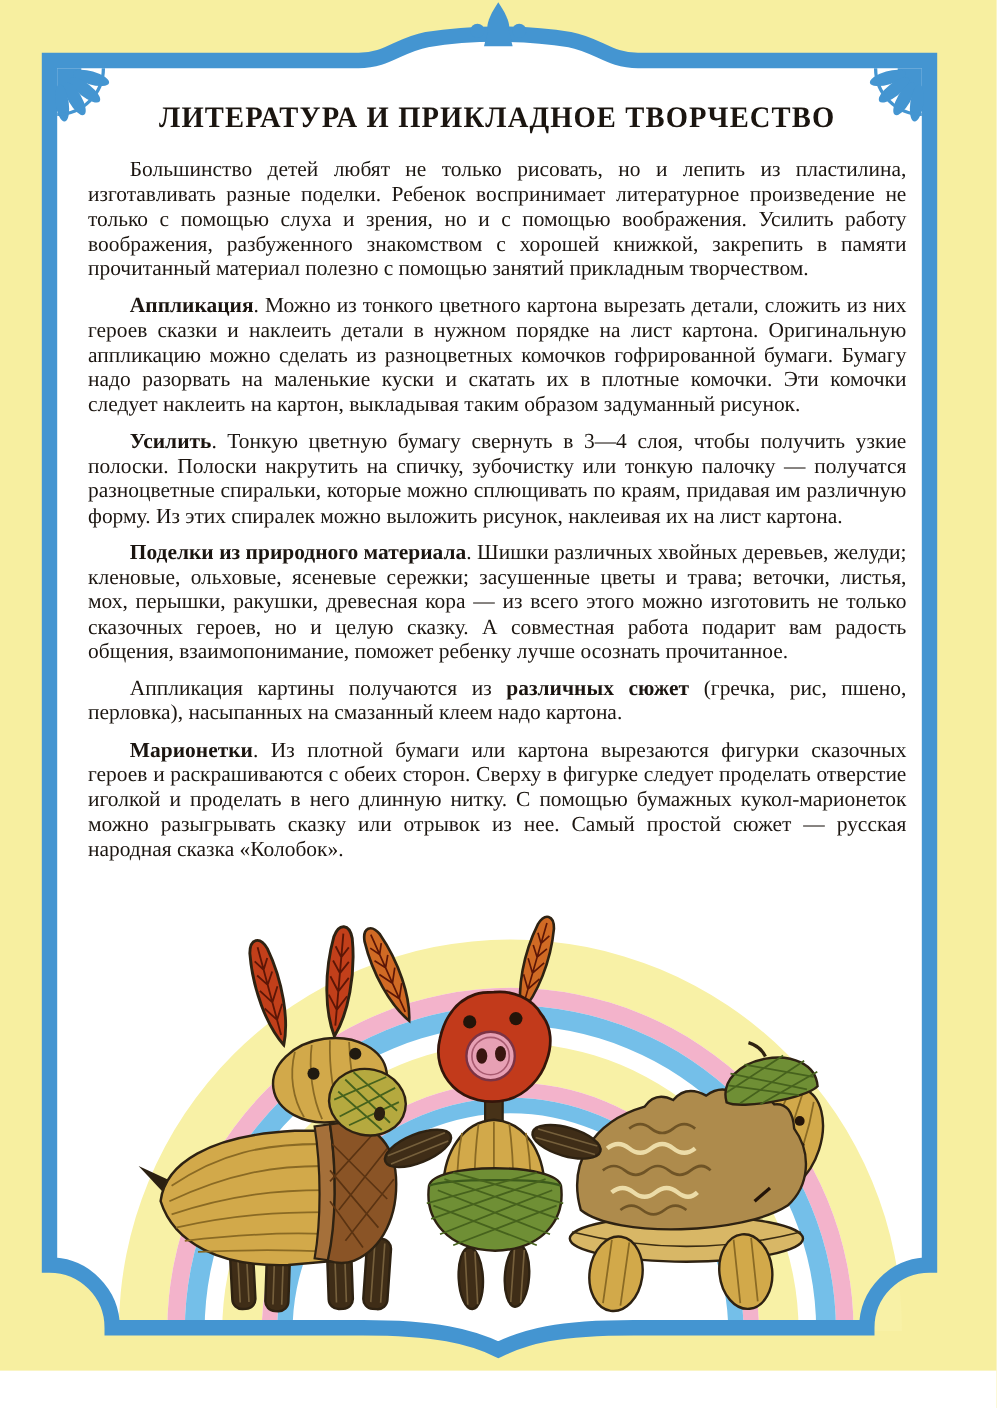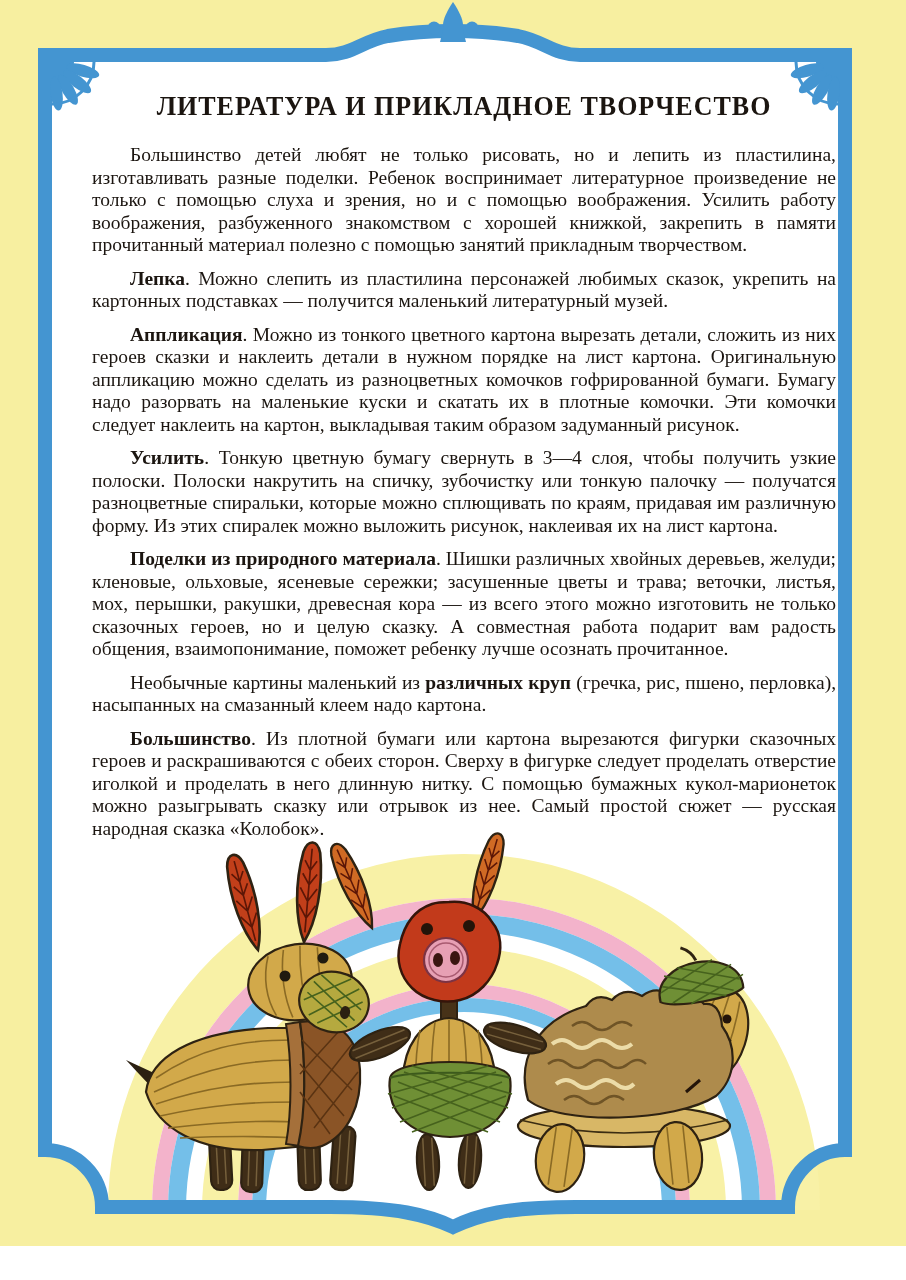--- a/index.html
+++ b/index.html
@@ -1,20 +1,20 @@
 <!DOCTYPE html>
 <html style="--paper: #f7efa0; --frame-blue: #4495d1; --text-color: #1b1510; --rainbow-yellow: #f8f1a6; --rainbow-pink: #f3b3cb; --rainbow-blue: #74bfe9; --acorn-tan: #d2a94a; --acorn-brown: #8a5426; --seed-dark: #3f2d17; --leaf-red: #c23f1a; --leaf-orange: #d06a24; --pig-red: #c23a1b; --snout-pink: #e7a0b4; --cap-green: #6f8f35; --shell-brown: #ae8b4c;"><head>
 <meta charset="utf-8">
 <style>
   html,body{margin:0;padding:0;}
   body{width:906px;height:1280px;background:#ffffff;position:relative;overflow:hidden;
        font-family:"Liberation Serif", serif;}
   .paper{position:absolute;left:0;top:0;width:906px;height:1246px;background:var(--paper,#f7efa0);}
   .frame-svg{position:absolute;left:0;top:0;}
-  .content{position:absolute;left:92px;top:86px;width:744px;color:var(--text-color,#1b1510);}
+  .content{position:absolute;left:80px;top:86px;width:744px;color:var(--text-color,#1b1510);}
   .page-title{font-size:26px;font-weight:700;text-align:center;letter-spacing:1px;
               margin:6px 0 22px 0;transform:scaleY(1.04);}
   .para{font-size:19.5px;line-height:22.5px;text-align:justify;text-indent:38px;
         margin:11px 0 11px 0;}
   .para .b{font-weight:700;}
   
   .f-frame{fill:var(--frame-blue);}
   .s-frame{stroke:var(--frame-blue);}
   .f-ryel{fill:var(--rainbow-yellow);}
   .f-rpink{fill:var(--rainbow-pink);}
@@ -219,20 +219,19 @@
     <ellipse cx="68" cy="89.7" rx="6" ry="17" transform="rotate(-30 68 89.7)"></ellipse>
     <ellipse cx="56.5" cy="93.7" rx="6" ry="17" transform="rotate(-8 56.5 93.7)"></ellipse>
     <path d="M52 104 A42 42 0 0 0 94 62" fill="none" class="s-frame" stroke-width="3"></path>
   </g>
 </svg>
 
 <div class="content">
   <h1 class="page-title">ЛИТЕРАТУРА И ПРИКЛАДНОЕ ТВОРЧЕСТВО</h1>
   <div>
       <p class="para"><span>Большинство детей любят не только рисовать, но и лепить из пластилина, изготавливать разные поделки. Ребенок воспринимает литературное произведение не только с помощью слуха и зрения, но и с помощью воображения. Усилить работу воображения, разбуженного знакомством с хорошей книжкой, закрепить в памяти прочитанный материал полезно с помощью занятий прикладным творчеством.</span></p>
-      <p class="para"><span class="b">Лепка</span><span>. Можно слепить из пластилина персонажей любимых сказок, укрепить на картонных подставках — получится маленький литературный музей.</span></p>
       <p class="para"><span class="b">Аппликация</span><span>. Можно из тонкого цветного картона вырезать детали, сложить из них героев сказки и наклеить детали в нужном порядке на лист картона. Оригинальную аппликацию можно сделать из разноцветных комочков гофрированной бумаги. Бумагу надо разорвать на маленькие куски и скатать их в плотные комочки. Эти комочки следует наклеить на картон, выкладывая таким образом задуманный рисунок.</span></p>
       <p class="para"><span class="b">Усилить</span><span>. Тонкую цветную бумагу свернуть в 3—4 слоя, чтобы получить узкие полоски. Полоски накрутить на спичку, зубочистку или тонкую палочку — получатся разноцветные спиральки, которые можно сплющивать по краям, придавая им различную форму. Из этих спиралек можно выложить рисунок, наклеивая их на лист картона.</span></p>
       <p class="para"><span class="b">Поделки из природного материала</span><span>. Шишки различных хвойных деревьев, желуди; кленовые, ольховые, ясеневые сережки; засушенные цветы и трава; веточки, листья, мох, перышки, ракушки, древесная кора — из всего этого можно изготовить не только сказочных героев, но и целую сказку. А совместная работа подарит вам радость общения, взаимопонимание, поможет ребенку лучше осознать прочитанное.</span></p>
-      <p class="para"><span>Необычные картины маленький из </span><span class="b">различных круп</span><span> (гречка, рис, пшено, перловка), насыпанных на смазанный клеем надо картона.</span></p>
-      <p class="para"><span class="b">Большинство</span><span>. Из плотной бумаги или картона вырезаются фигурки сказочных героев и раскрашиваются с обеих сторон. Сверху в фигурке следует проделать отверстие иголкой и проделать в него длинную нитку. С помощью бумажных кукол-марионеток можно разыгрывать сказку или отрывок из нее. Самый простой сюжет — русская народная сказка «Колобок».</span></p>
+      <p class="para"><span>Аппликация картины получаются из </span><span class="b">различных сюжет</span><span> (гречка, рис, пшено, перловка), насыпанных на смазанный клеем надо картона.</span></p>
+      <p class="para"><span class="b">Марионетки</span><span>. Из плотной бумаги или картона вырезаются фигурки сказочных героев и раскрашиваются с обеих сторон. Сверху в фигурке следует проделать отверстие иголкой и проделать в него длинную нитку. С помощью бумажных кукол-марионеток можно разыгрывать сказку или отрывок из нее. Самый простой сюжет — русская народная сказка «Колобок».</span></p>
     </div>
 </div>
 
 </body></html>

